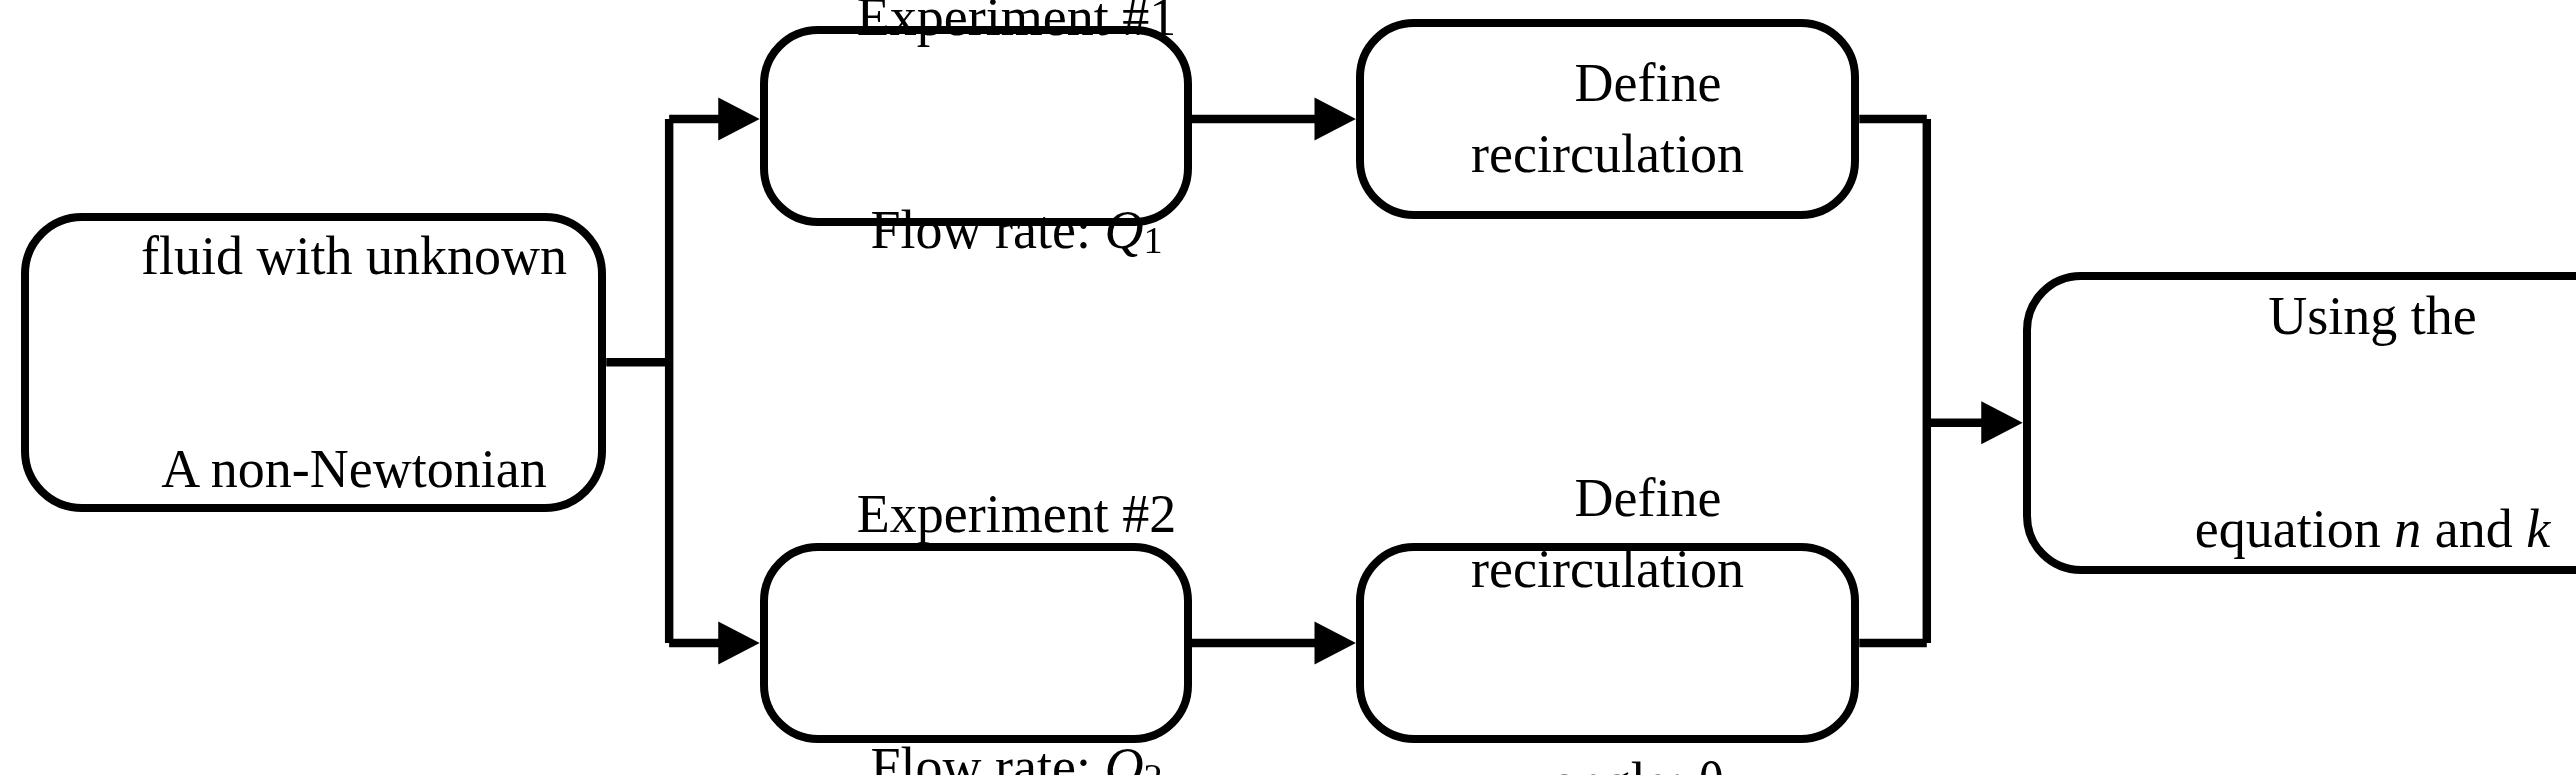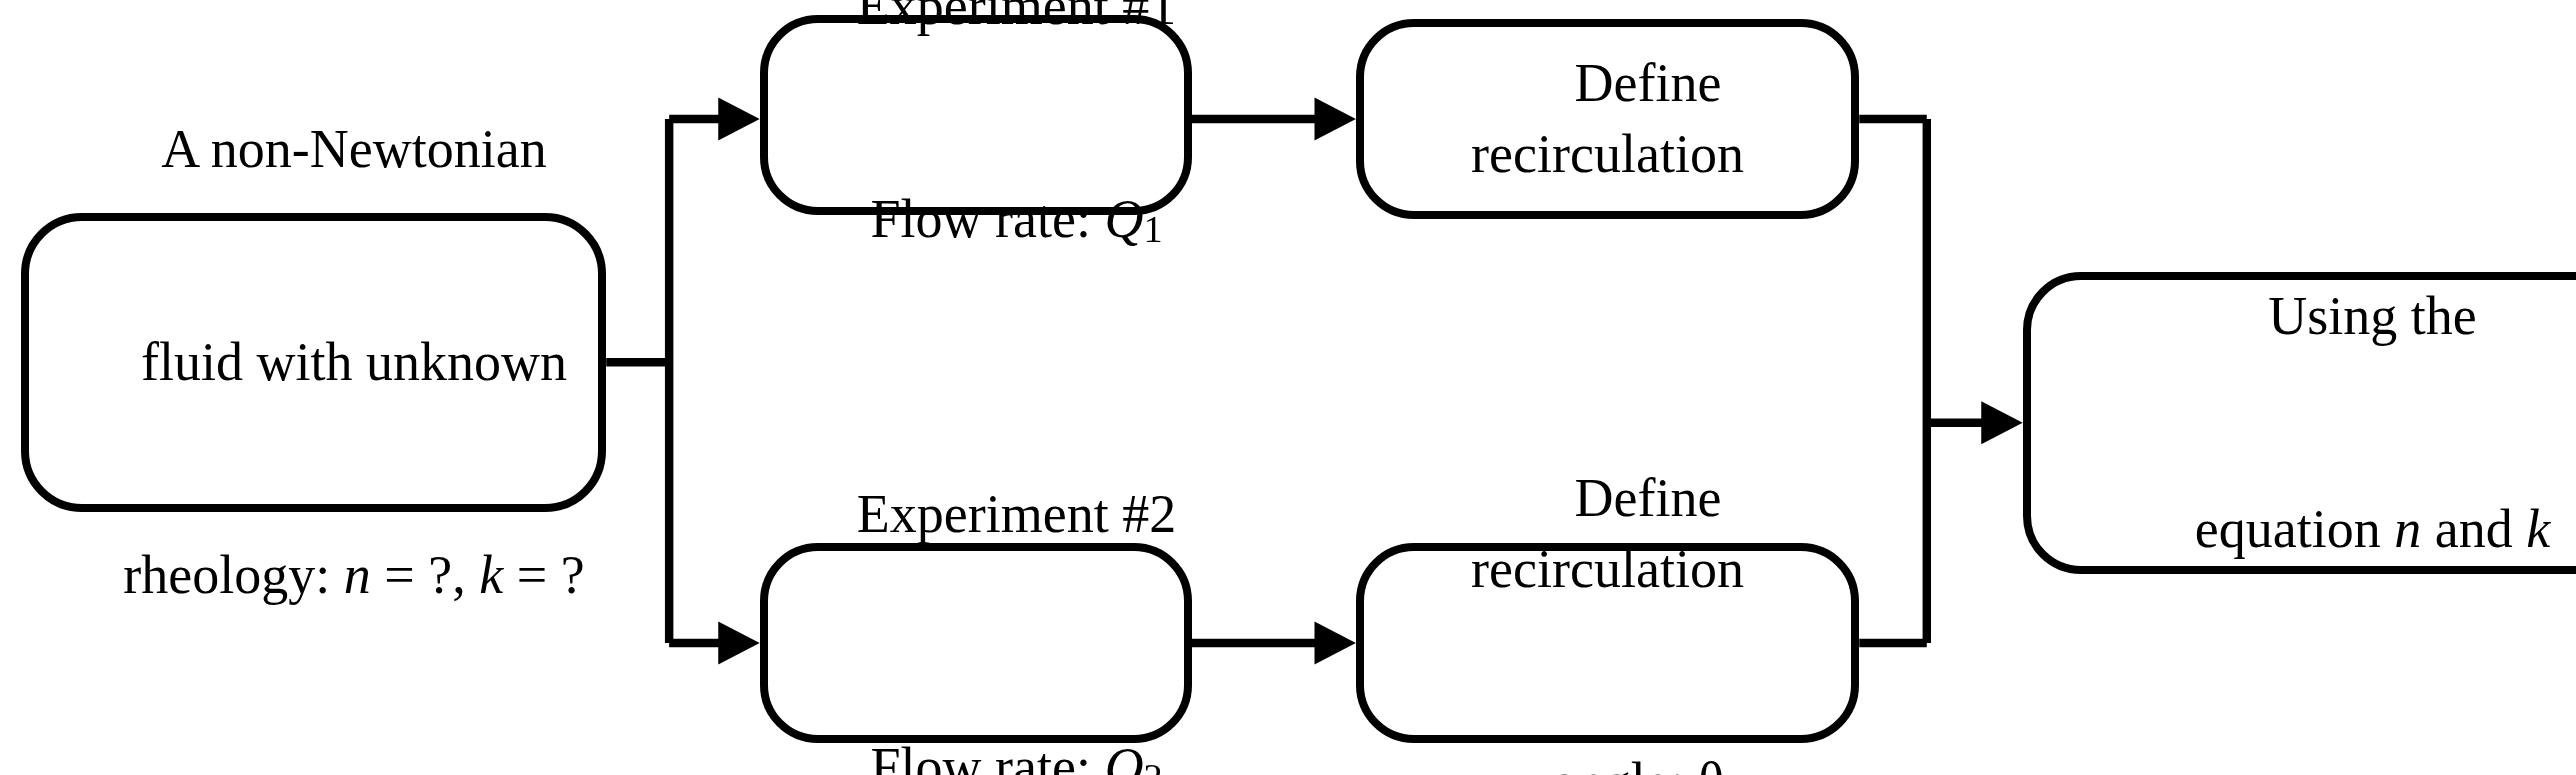--- a/index.html
+++ b/index.html
@@ -41,21 +41,21 @@
     white-space: pre-wrap;
   }
   .it { font-style: italic; }
   .sub {
     font-size: 71%;
     position: relative;
     top: 0.14em;
     letter-spacing: 0;
   }
   #box-fluid  { left: 21px;   top: 213px; width: 585px; height: 299px; border-radius: 61px; }
-  #box-exp1   { left: 760px;  top: 15px;  width: 432px; height: 200px; }
+  #box-exp1   { left: 760px;  top: 26px;  width: 432px; height: 200px; }
   #box-def1   { left: 1356px; top: 19px;  width: 503px; height: 200px; }
   #box-exp2   { left: 760px;  top: 543px; width: 432px; height: 200px; gap: 40px; }
   #box-def2   { left: 1356px; top: 543px; width: 503px; height: 200px; }
   #box-result { left: 2023px; top: 272px; width: 618px; height: 302px; }
 </style>
 </head>
 <body>
 
 <div class="canvas">
 
@@ -78,27 +78,24 @@
     </g>
 
     <g>
       <path d="M2423 155 H2511 M2511 155 V838 M2423 838 H2511 M2511 551 H2584" fill="none" stroke="#000000" stroke-width="11"></path>
       <polygon points="2582,523 2636,551 2582,579" fill="#000000"></polygon>
     </g>
   </svg>
 
   <div class="node" id="box-fluid">
     <div class="ln">
-      <span>A non-Newtonian</span>
-    </div>
-    <div class="ln">
       <span>fluid with unknown</span>
     </div>
     <div class="ln">
-      <span>rheology: </span><span class="it">n</span><span> = ?, </span><span class="it">k</span><span> = ?</span>
+      <span>A non-Newtonian</span>
     </div>
   </div>
 
   <div class="node" id="box-exp1">
     <div class="ln">
       <span>Experiment #1</span>
     </div>
     <div class="ln">
       <span>Flow rate: </span><span class="it">Q</span><span class="sub">1</span>
     </div>

